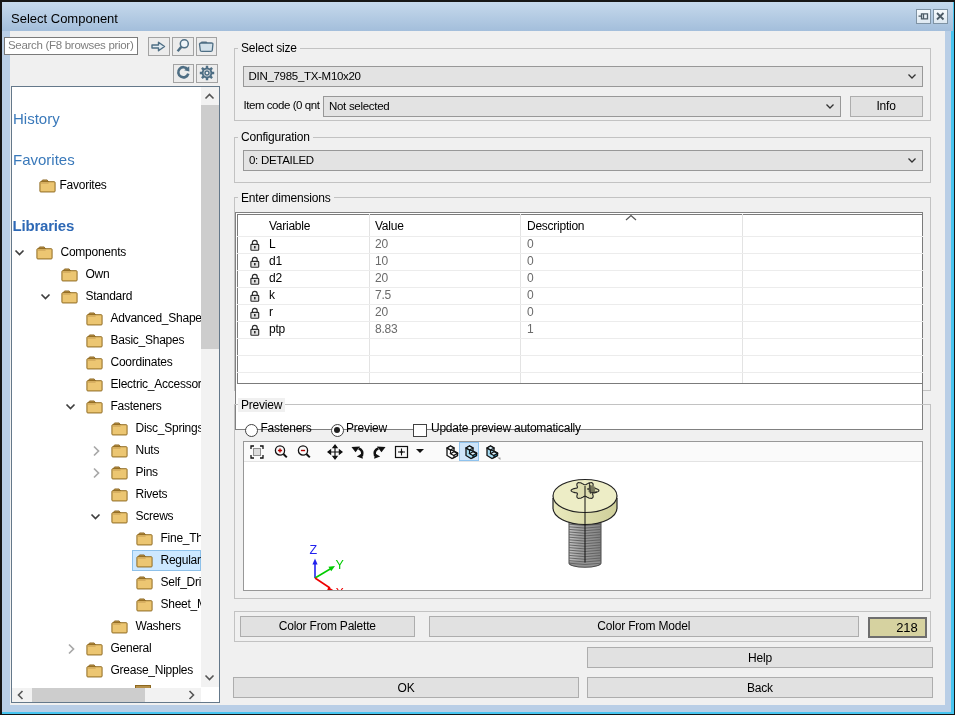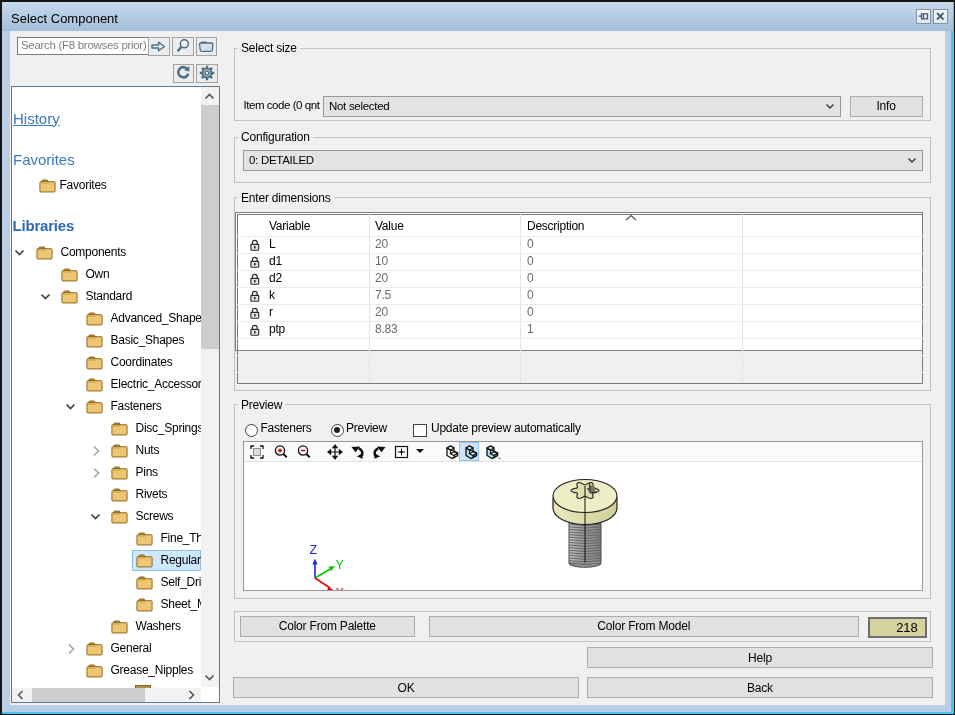--- a/index.html
+++ b/index.html
@@ -37,21 +37,21 @@
     </svg>
   </div>
   <div class="abs tbtn" style="left:933px;">
     <svg width="12.5" height="12.5" style="position:absolute;left:0;top:0;">
       <path d="M3 3 L9.5 9.5 M9.5 3 L3 9.5" stroke="#4c5b66" stroke-width="1.8" fill="none"></path>
     </svg>
   </div>
 
   <div class="abs client"></div>
 
-  <div class="abs" style="left:17px;top:37px;width:133.5px;height:18px;background:#fff;border:1px solid #7a7a7a;box-sizing:border-box;">
+  <div class="abs" style="left:4px;top:37px;width:133.5px;height:18px;background:#fff;border:1px solid #7a7a7a;box-sizing:border-box;">
     <div style="position:absolute;left:3px;top:1px;font-size:11.5px;letter-spacing:-0.3px;color:#7e7e7e;white-space:nowrap;">Search (F8 browses prior)</div>
   </div>
   <div class="abs sbtn" style="left:148px;top:37px;width:21.5px;height:18.5px;">
     <svg width="17" height="15">
         <path d="M2 6 h6.5 v-2.8 l6 4.3 -6 4.3 v-2.8 h-6.5 z" stroke="#4e6e84" stroke-width="1.4" fill="#e2ecf3" stroke-linejoin="round"></path>
       </svg>
   </div>
   <div class="abs sbtn" style="left:171.5px;top:37px;width:22px;height:18.5px;">
     <svg width="16" height="16">
         <circle cx="9.3" cy="5.8" r="4" stroke="#4e6e84" stroke-width="1.5" fill="#eef4f8"></circle>
@@ -76,21 +76,21 @@
       <circle cx="8" cy="8" r="4.4" stroke-width="2"></circle>
           <circle cx="8" cy="8" r="2" stroke-width="1.5"></circle>
       <path stroke-width="2.4" d="M8 0.8 v2.4 M8 12.8 v2.4 M0.8 8 h2.4 M12.8 8 h2.4 M2.9 2.9 l1.8 1.8 M11.3 11.3 l1.8 1.8 M13.1 2.9 l-1.8 1.8 M4.7 11.3 L2.9 13.1"></path>
       </g>
     </svg>
   </div>
 
   <div class="abs" style="left:10.5px;top:86px;width:209px;height:617px;background:#fff;border:1px solid #64788a;box-sizing:border-box;overflow:hidden;" id="tree">
     <div class="abs" style="left:0;top:0;width:189px;height:615px;overflow:hidden;">
 
-      <div class="hdr" style="left:1.5px;top:22.5px;text-decoration:underline;">History</div>
+      <div class="hdr" style="left:1.5px;top:22.5px;">History</div>
       <div class="hdr" style="left:1.5px;top:63.5px;">Favorites</div>
       <div class="hdr" style="left:1px;top:130px;font-weight:bold;font-size:15px;letter-spacing:-0.2px;color:#2d68b5;">Libraries</div>
       <div id="rows">
           <svg class="fold" style="left:26px;top:91px;" width="20" height="17" viewBox="0 0 20 17">
             <path d="M2.6 4.6 L4.4 2.2 L9.6 2.2 L11.3 4.6 Z" fill="#b58f48" stroke="#8c671f" stroke-width="1"></path>
             <rect x="1.4" y="4.2" width="17.2" height="11.6" rx="1" fill="#ecc672" stroke="#8c671f" stroke-width="1.1"></rect>
             <path d="M2.2 5.4 h9 v0.9 h-9 z" fill="#c89f56"></path>
           </svg>
           <div class="tlabel" style="left:48px;top:91px;">Favorites</div>
           <svg class="abs" style="left:2px;top:160.5px;" width="11" height="10">
@@ -255,41 +255,47 @@
         </svg>
       <div class="abs" style="left:20px;top:0;width:113px;height:14.5px;background:#cdcdcd;"></div>
       <svg width="16" height="14" style="position:absolute;left:171px;">
           <path d="M6.5 3 L10.5 7 L6.5 11" stroke="#555" stroke-width="1.6" fill="none"></path>
         </svg>
     </div>
   </div>
 
   <div class="abs grp" style="left:234px;top:47.5px;width:697px;height:73.5px;"></div>
   <div class="glabel" style="left:238px;top:41px;">Select size</div>
+  <div class="abs combo" style="left:242.5px;top:66px;width:680px;height:20.5px;">
+    <div class="tx">DIN_7985_TX-M10x20</div>
+    <svg class="chev" width="10" height="9">
+        <path d="M1.5 2.5 L5 6 L8.5 2.5" stroke="#333" stroke-width="1.3" fill="none"></path>
+      </svg>
+  </div>
   <div class="cell" style="left:243.5px;top:99px;width:78px;overflow:hidden;font-size:11.5px;letter-spacing:-0.45px;">Item code (0 qnt</div>
   <div class="abs combo" style="left:323px;top:96px;width:518px;height:20.5px;">
     <div class="tx">Not selected</div>
     <svg class="chev" width="10" height="9">
         <path d="M1.5 2.5 L5 6 L8.5 2.5" stroke="#333" stroke-width="1.3" fill="none"></path>
       </svg>
   </div>
   <div class="abs btn" style="left:849.5px;top:96px;width:73px;height:20.5px;">Info</div>
 
   <div class="abs grp" style="left:234px;top:136.5px;width:697px;height:46px;"></div>
   <div class="glabel" style="left:238px;top:130px;">Configuration</div>
   <div class="abs combo" style="left:243px;top:150px;width:680px;height:20.5px;">
     <div class="tx">0: DETAILED</div>
     <svg class="chev" width="10" height="9">
         <path d="M1.5 2.5 L5 6 L8.5 2.5" stroke="#333" stroke-width="1.3" fill="none"></path>
       </svg>
   </div>
 
   <div class="abs grp" style="left:234px;top:197px;width:697px;height:194px;"></div>
   <div class="glabel" style="left:238px;top:190.5px;">Enter dimensions</div>
-  <div class="abs" style="left:234.5px;top:211.5px;width:688.5px;height:139px;background:#fff;border:1px solid #808080;box-sizing:border-box;" id="table">
+  <div class="abs" style="left:234.5px;top:211.5px;width:688.5px;height:218px;background:#fff;border:1px solid #808080;box-sizing:border-box;" id="table">
       <div class="abs" style="left:1.5px;top:1.5px;width:683.5px;height:167.5px;border:1px solid #7b7b7b;"></div>
       <div class="abs" style="left:133.5px;top:1px;width:1px;height:169px;background:#e3e3e3;"></div>
       <div class="abs" style="left:284px;top:1px;width:1px;height:169px;background:#e3e3e3;"></div>
       <div class="abs" style="left:506px;top:1px;width:1px;height:169px;background:#e3e3e3;"></div>
       <div class="abs" style="left:1px;top:23px;width:686px;height:1px;background:#ececec;"></div>
       <div class="abs" style="left:1px;top:40.5px;width:686px;height:1px;background:#ececec;"></div>
       <div class="abs" style="left:1px;top:57.5px;width:686px;height:1px;background:#ececec;"></div>
       <div class="abs" style="left:1px;top:74.5px;width:686px;height:1px;background:#ececec;"></div>
       <div class="abs" style="left:1px;top:91.5px;width:686px;height:1px;background:#ececec;"></div>
       <div class="abs" style="left:1px;top:108.5px;width:686px;height:1px;background:#ececec;"></div>

